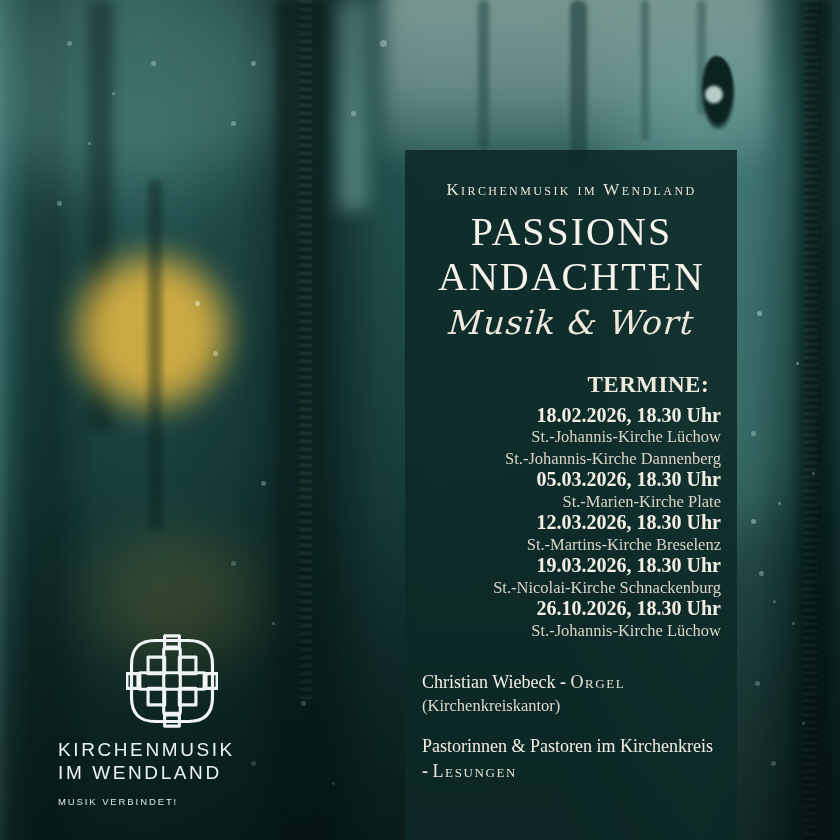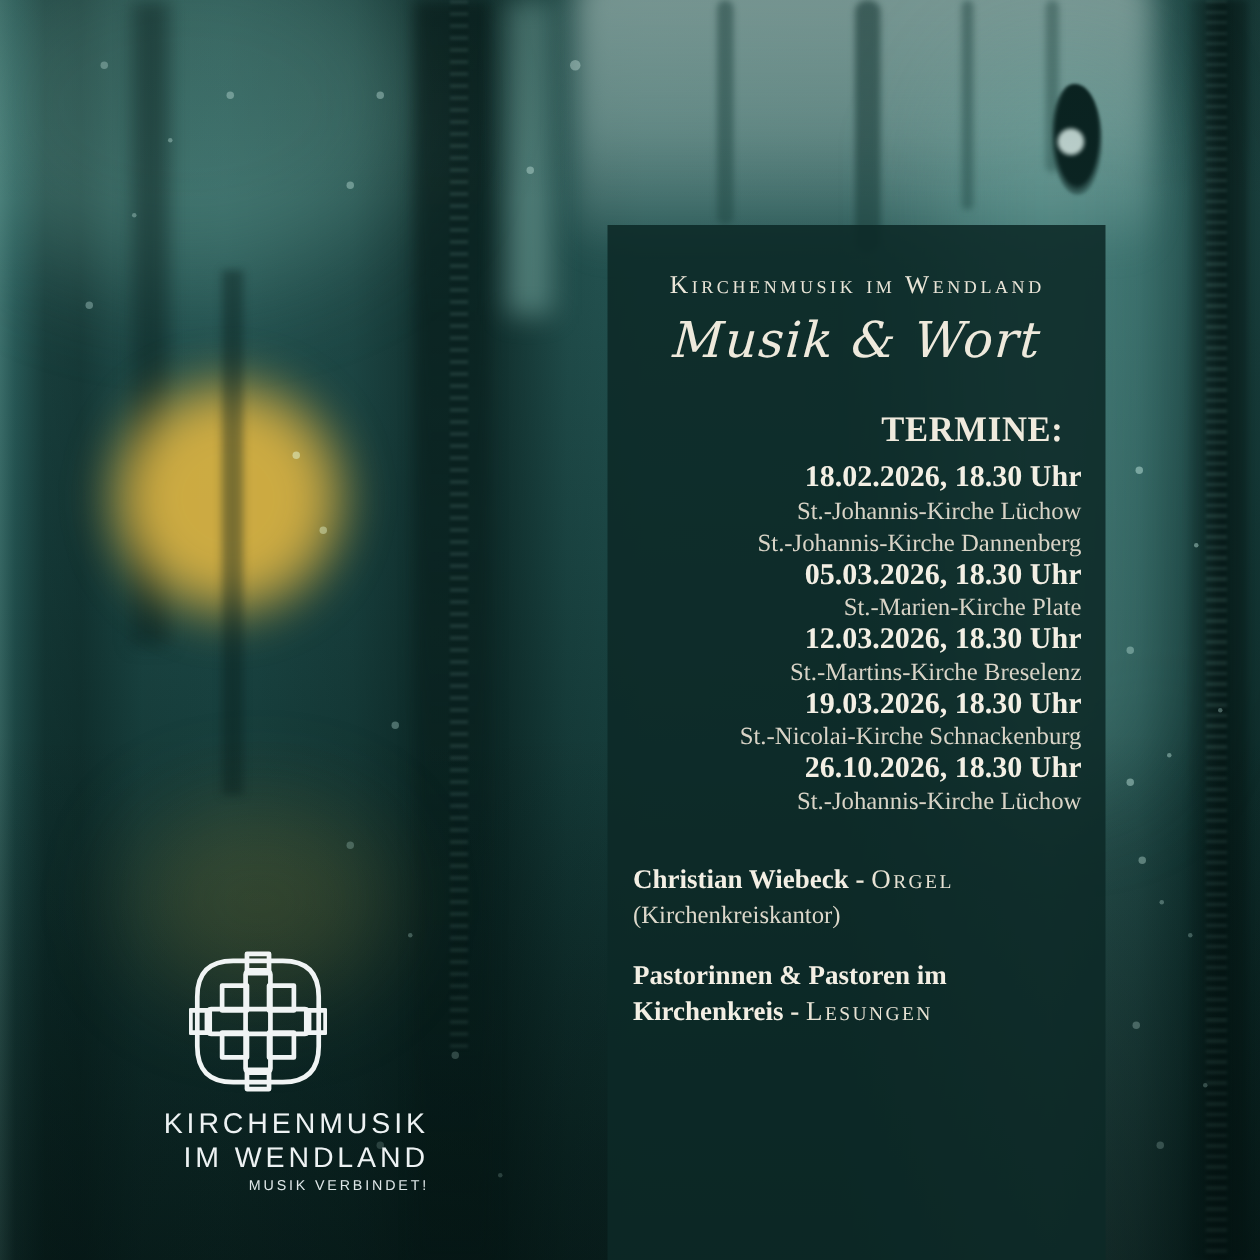--- a/index.html
+++ b/index.html
@@ -84,31 +84,31 @@
   .eyebrow{font-variant:small-caps;font-size:17px;letter-spacing:2.4px;color:#eae5d8;margin:0 0 9px 0;}
   .headline{margin:0;font-size:40px;line-height:1.13;font-weight:500;letter-spacing:2px;color:#f6f3ea;}
   .script-sub{font-style:italic;font-size:33px;line-height:1.1;margin-top:6px;letter-spacing:1px;color:#eee9dc;
     font-family:"DejaVu Serif","Liberation Serif",serif;transform:skewX(-4deg);}
   .schedule{margin-top:29px;text-align:right;}
   .schedule-heading{margin:0 0 7px 0;font-size:24px;font-weight:600;letter-spacing:0.5px;color:#efeadd;transform:scaleX(0.96);transform-origin:left;}
   .sched-date{font-weight:700;font-size:20px;line-height:21.5px;color:#f3efe4;}
   .sched-loc{font-weight:400;font-size:16.5px;line-height:21.5px;color:#d9d4c7;}
   .performers{margin-top:29px;}
   .perf-line{margin:0;font-size:18px;line-height:1.35;color:#f3efe4;}
-  .perf-name{font-weight:700;}
+  .perf-name{font-weight:400;}
   .perf-dash{font-weight:700;color:#ece7da;}
   .perf-role{font-variant:small-caps;letter-spacing:1.6px;font-weight:400;color:#e7e2d4;text-align:right;}
   .perf-note{margin:2px 0 0 0;font-size:16.5px;color:#ddd8cb;}
   .perf-block + .perf-block{margin-top:18px;}
   
-  .logo{position:absolute;left:58px;top:634px;width:228px;text-align:right;color:#e9eef0;
+  .logo{position:absolute;left:58px;top:634px;width:228px;text-align:left;color:#e9eef0;
     font-family:"Liberation Sans","DejaVu Sans",sans-serif;}
   .logo svg{display:block;margin:0 auto 10px auto;}
   .logo-line{font-size:19px;letter-spacing:2.6px;font-weight:400;line-height:1.22;color:#edf2f3;}
-  .logo-tagline{font-size:9.5px;letter-spacing:1.9px;font-weight:400;margin-top:1px;color:#dfe7e8;}
+  .logo-tagline{font-size:9.5px;letter-spacing:1.9px;font-weight:400;margin-top:12px;color:#dfe7e8;}
 </style>
 </head>
 <body>
 
 <div class="stage">
 
   <div class="bg-layer">
     <div class="bg-layer bands"></div>
     <div class="blob haze-topleft"></div>
     <div class="haze-top"></div>
@@ -127,20 +127,24 @@
     <div class="drop-big"></div>
     <div class="streak redge"></div>
     <div class="streak redget"></div>
     <div class="droplets"></div>
     <div class="bg-layer vshade"></div>
   </div>
 
   <div class="panel">
     <div class="center">
       <p class="eyebrow">Kirchenmusik im Wendland</p>
+      <h1 class="headline">
+        <span>PASSIONS</span><br>
+        <span>ANDACHTEN</span>
+      </h1>
       <div class="script-sub">Musik &amp; Wort</div>
     </div>
 
     <div class="schedule">
       <h2 class="schedule-heading">TERMINE:</h2>
       <div>
         <div class="sched-date">18.02.2026, 18.30 Uhr</div>
         <div class="sched-loc">St.-Johannis-Kirche Lüchow</div>
       </div>
       <div>

